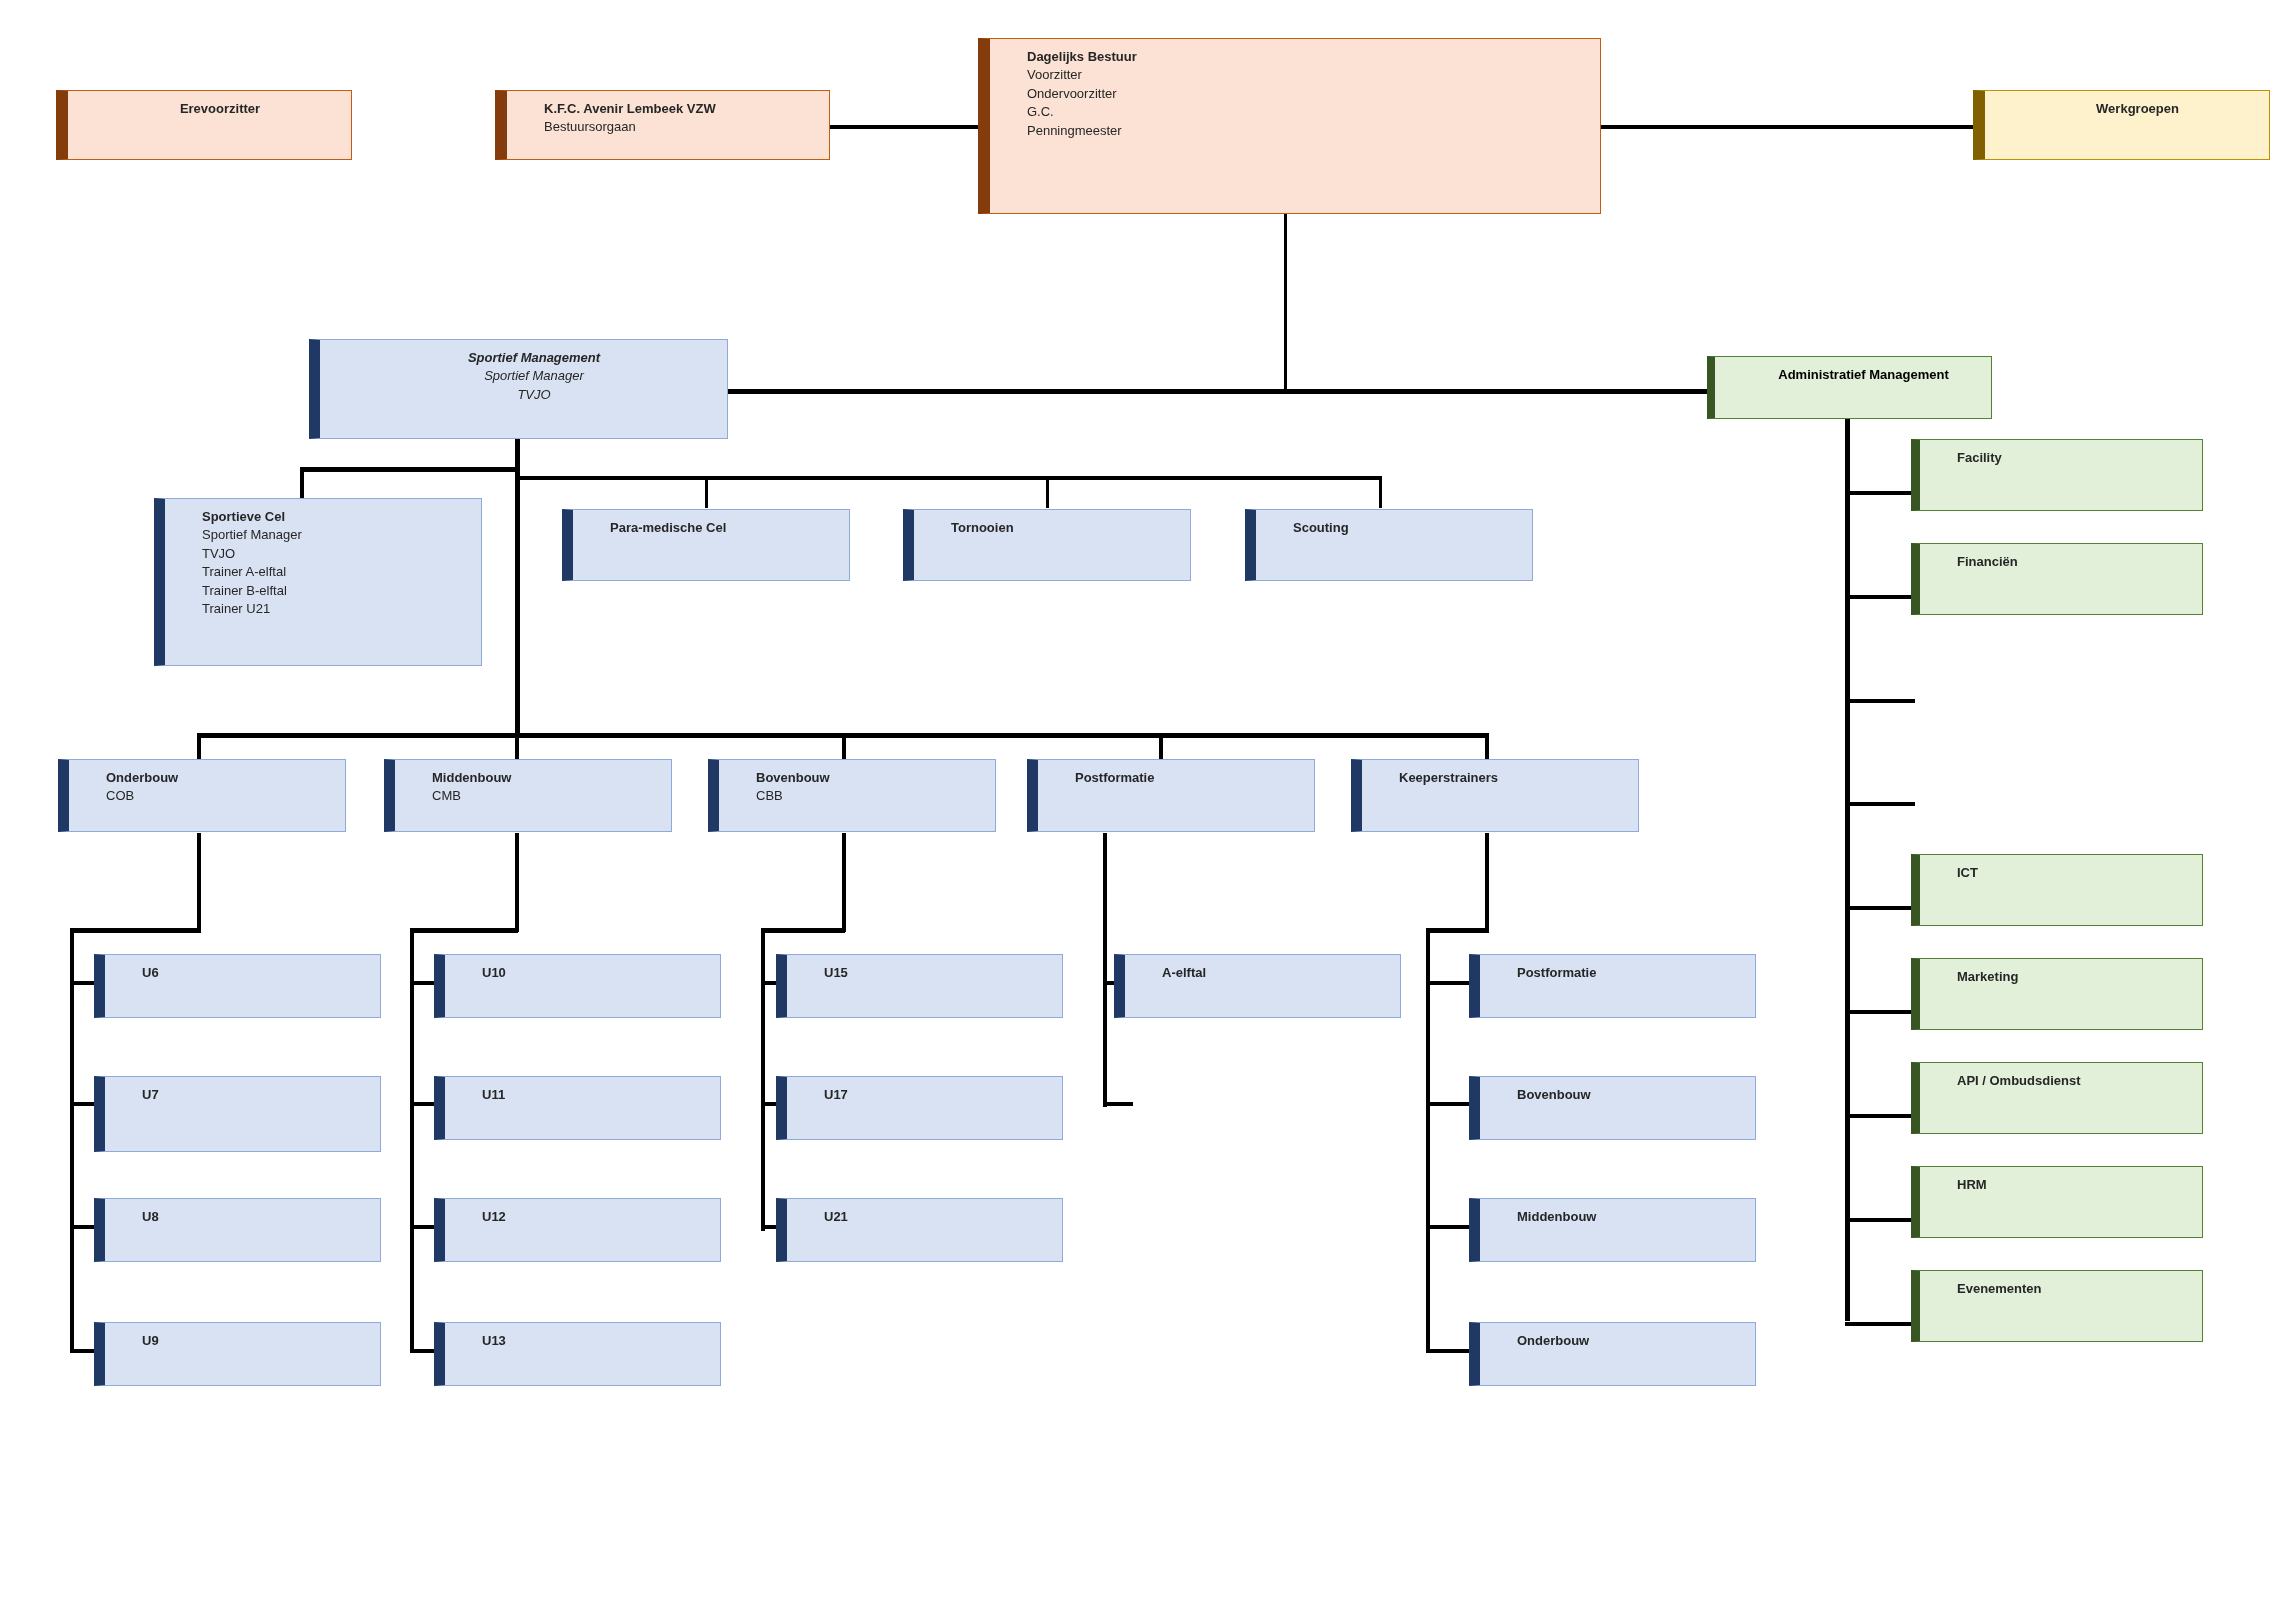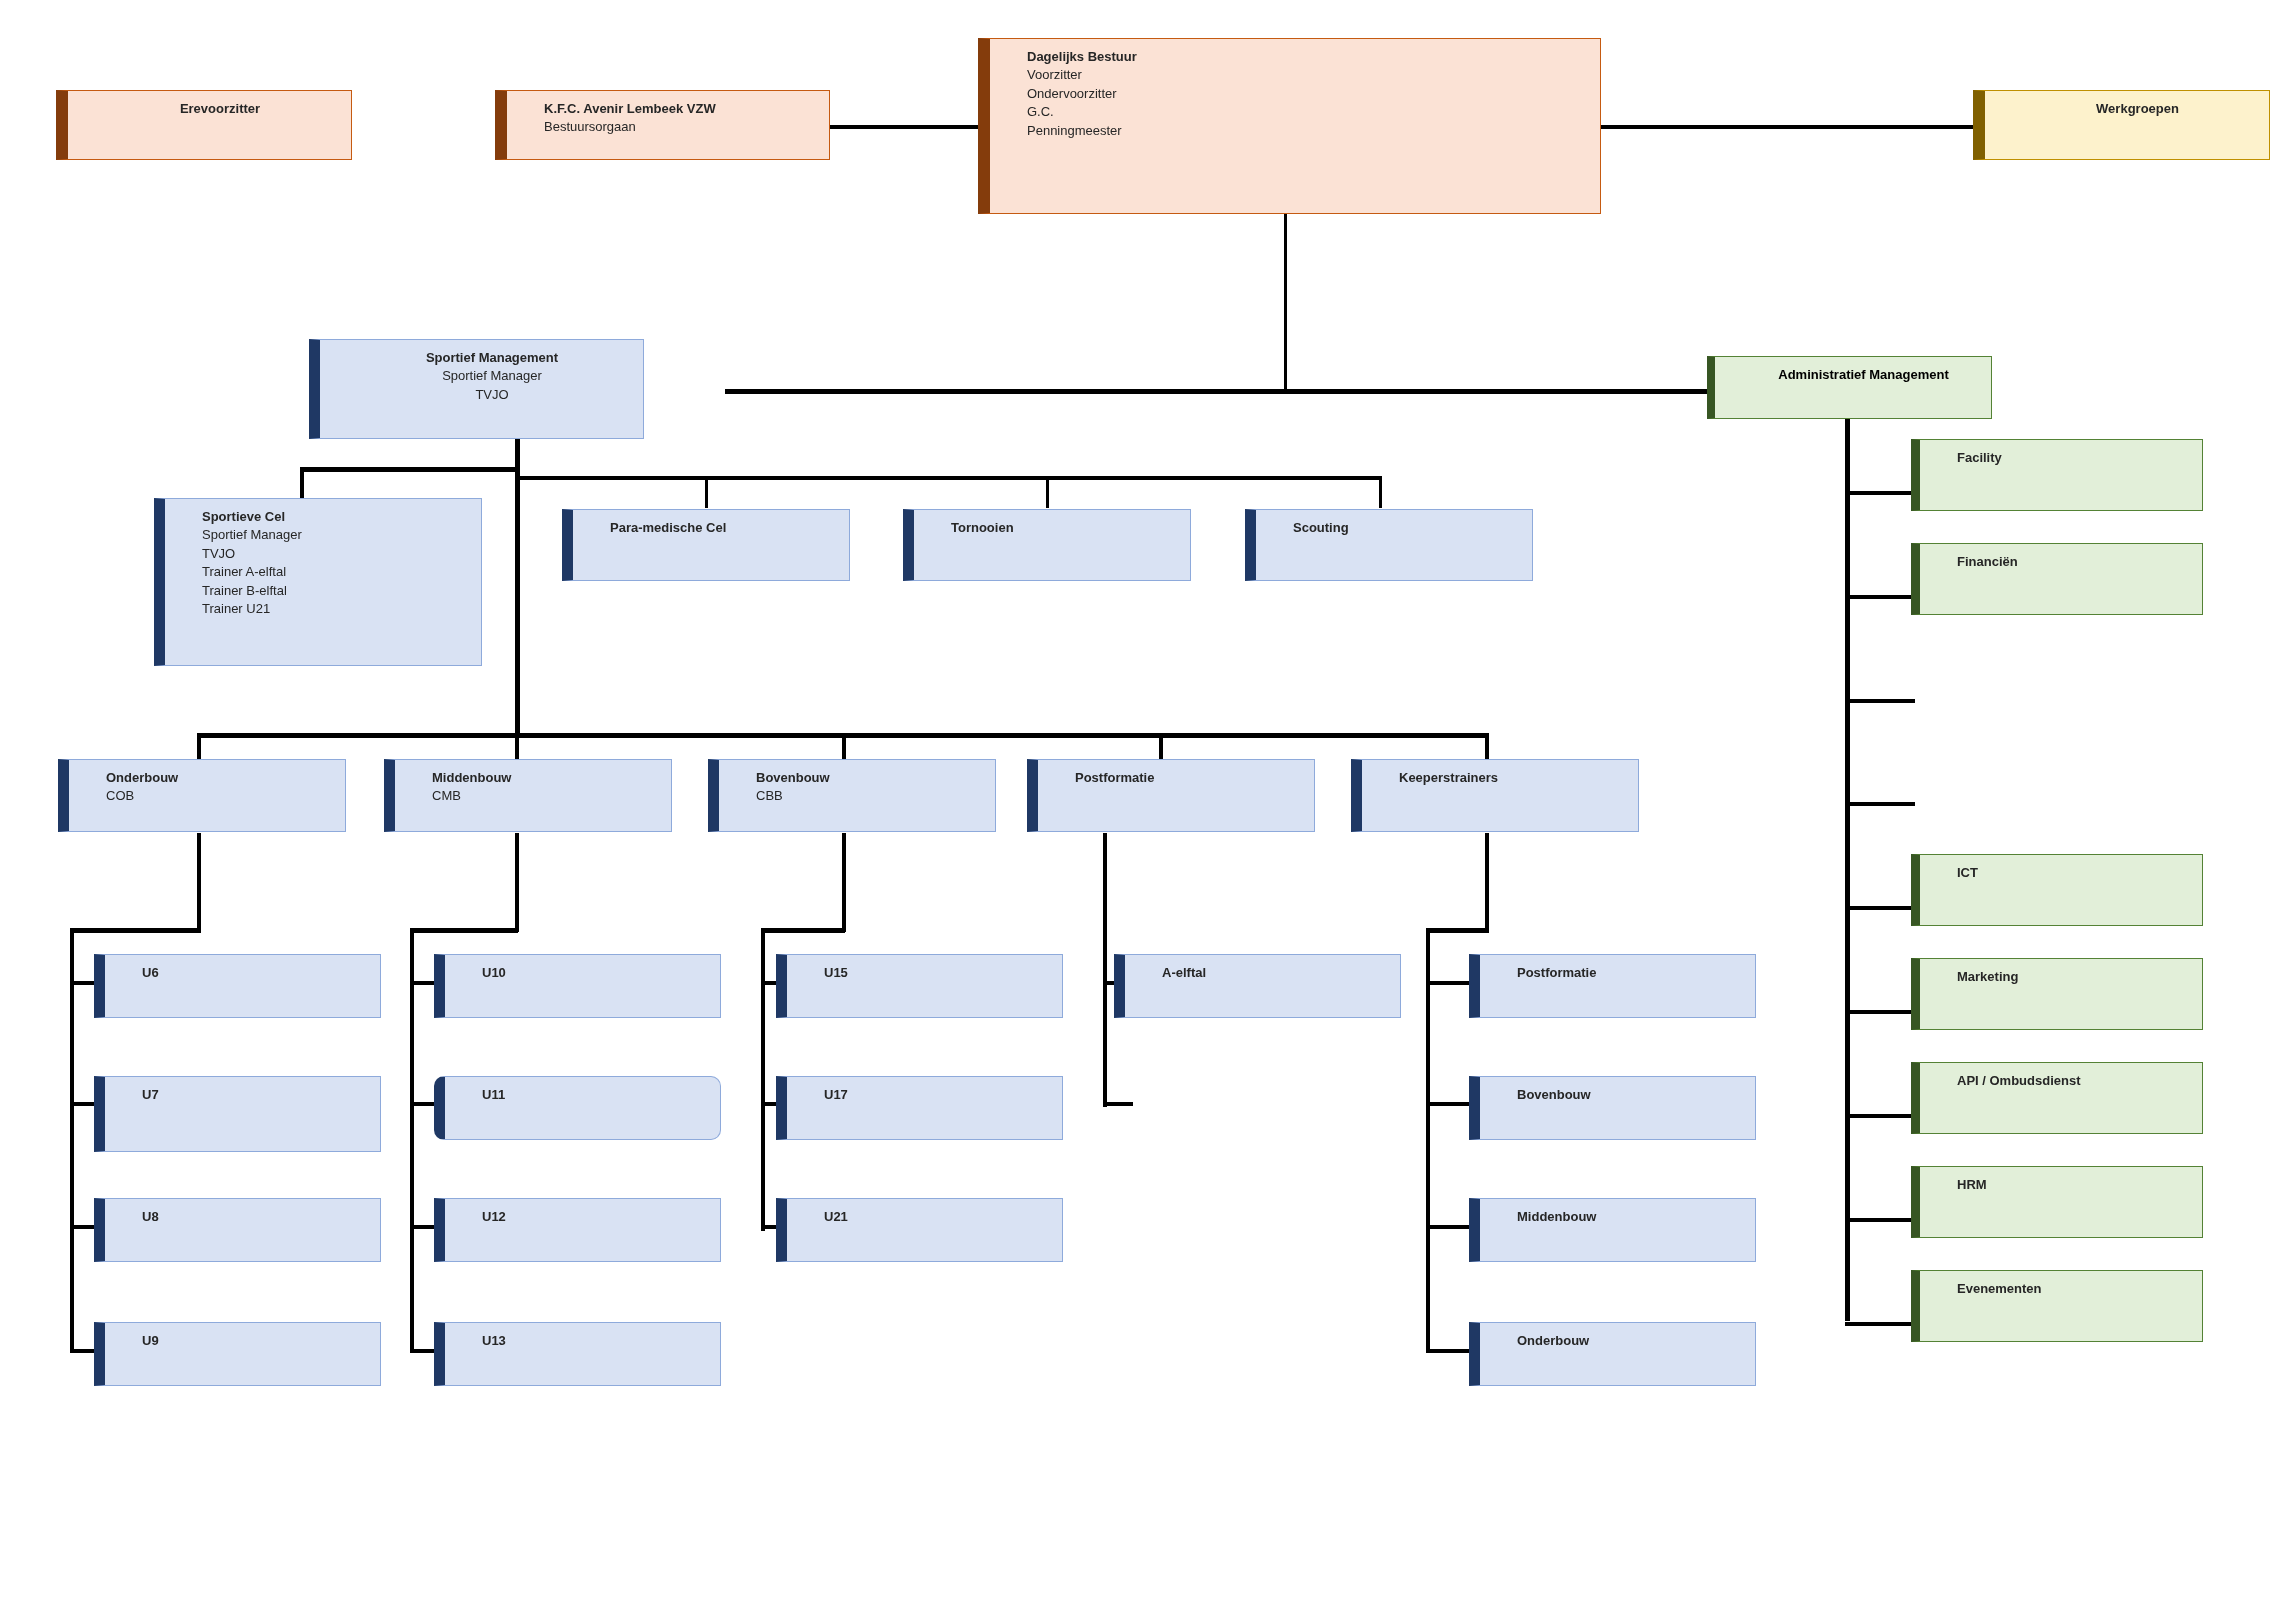--- a/index.html
+++ b/index.html
@@ -136,21 +136,21 @@
       <span class="line f14">Penningmeester</span>
     </div>
   </div>
 
   <div class="node yellow center" style="left:1973px;top:90px;width:297px;height:70px;">
     <div class="txt">
       <span class="line bold f14">Werkgroepen</span>
     </div>
   </div>
 
-  <div class="node blue center" style="left:309px;top:339px;width:335px;height:100px;">
+  <div class="node blue center" style="left:309px;top:339px;width:419px;height:100px;font-style:italic;">
     <div class="txt">
       <span class="line bold f14">Sportief Management</span>
       <span class="line f14">Sportief Manager</span>
       <span class="line f14">TVJO</span>
     </div>
   </div>
 
   <div class="node blue" style="left:154px;top:498px;width:328px;height:168px;">
     <div class="txt">
       <span class="line bold f14">Sportieve Cel</span>
@@ -232,21 +232,21 @@
     <div class="txt">
         <span class="line bold f14">U9</span>
       </div>
   </div>
 
   <div class="node blue" style="left:434px;top:954px;width:287px;height:64px;">
     <div class="txt">
         <span class="line bold f14">U10</span>
       </div>
   </div>
-  <div class="node blue" style="left:434px;top:1076px;width:287px;height:64px;border-radius:10px;">
+  <div class="node blue" style="left:434px;top:1076px;width:287px;height:64px;">
     <div class="txt">
         <span class="line bold f14">U11</span>
       </div>
   </div>
   <div class="node blue" style="left:434px;top:1198px;width:287px;height:64px;">
     <div class="txt">
         <span class="line bold f14">U12</span>
       </div>
   </div>
   <div class="node blue" style="left:434px;top:1322px;width:287px;height:64px;">

